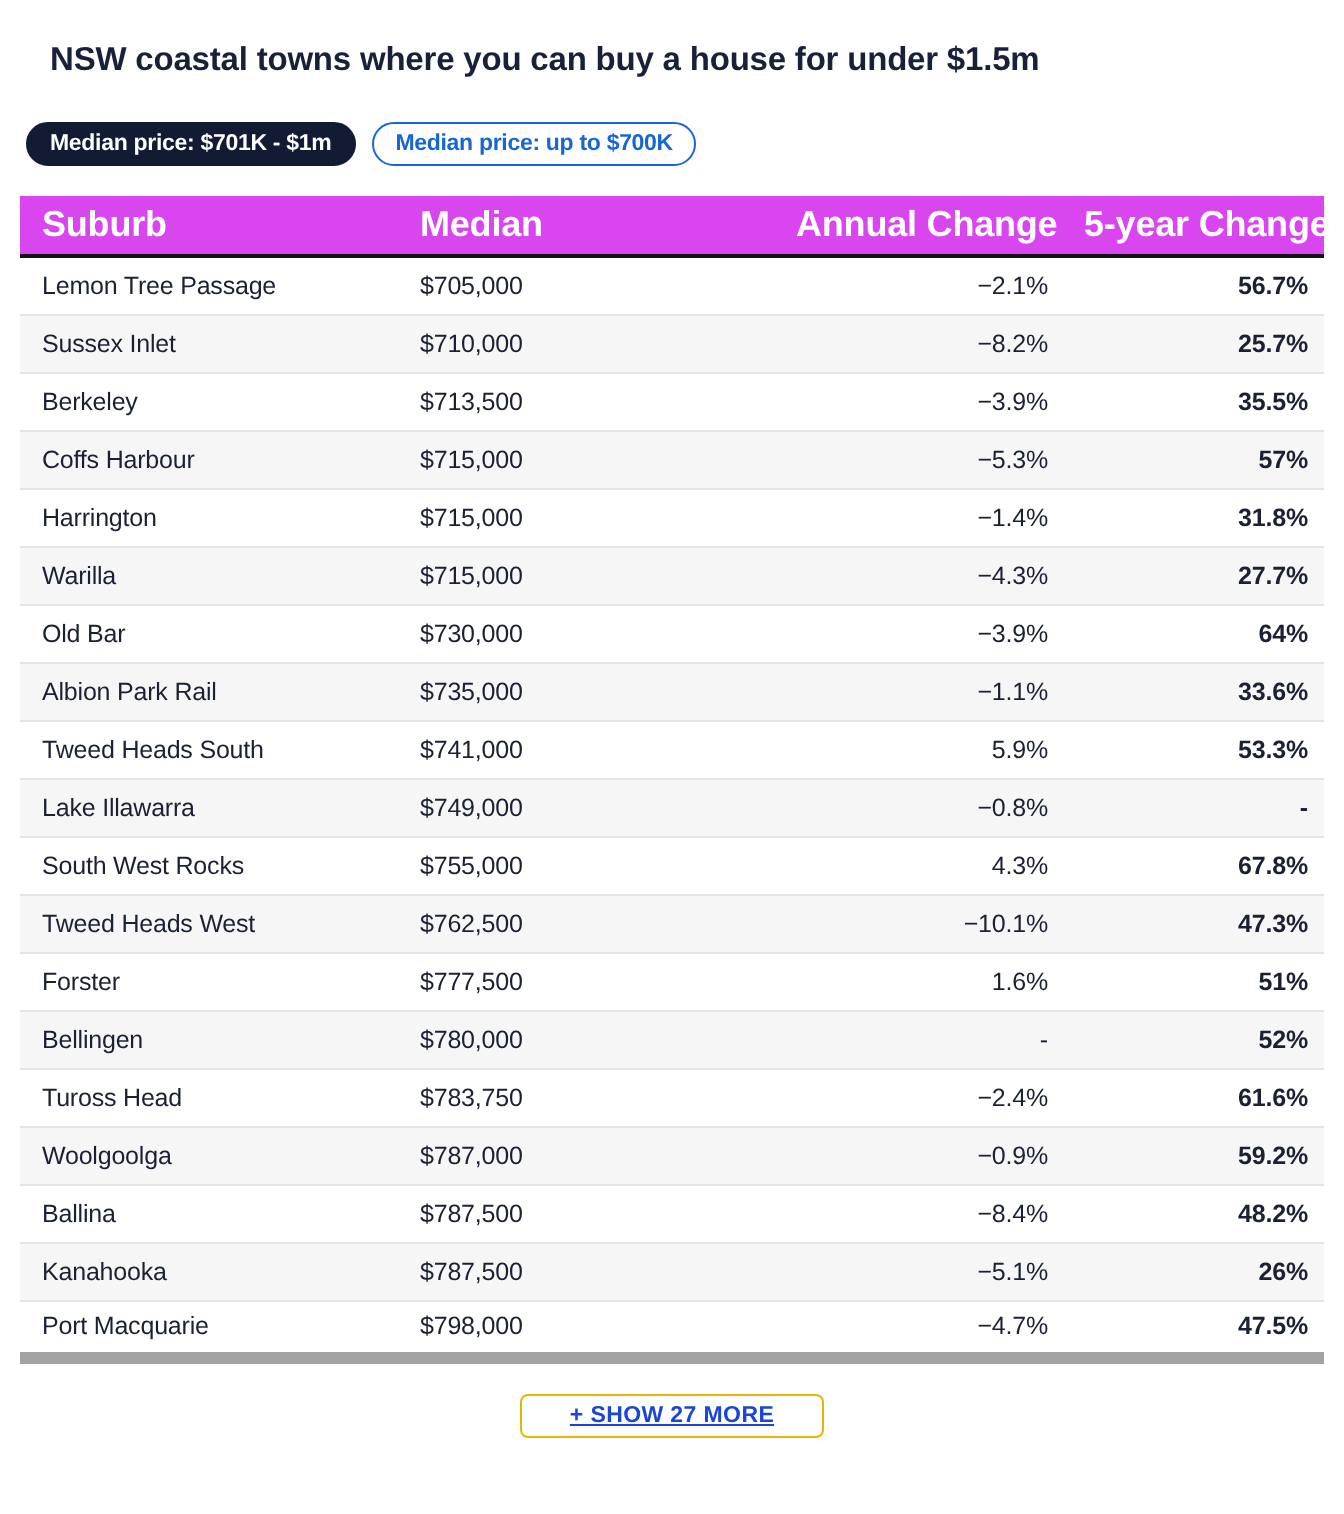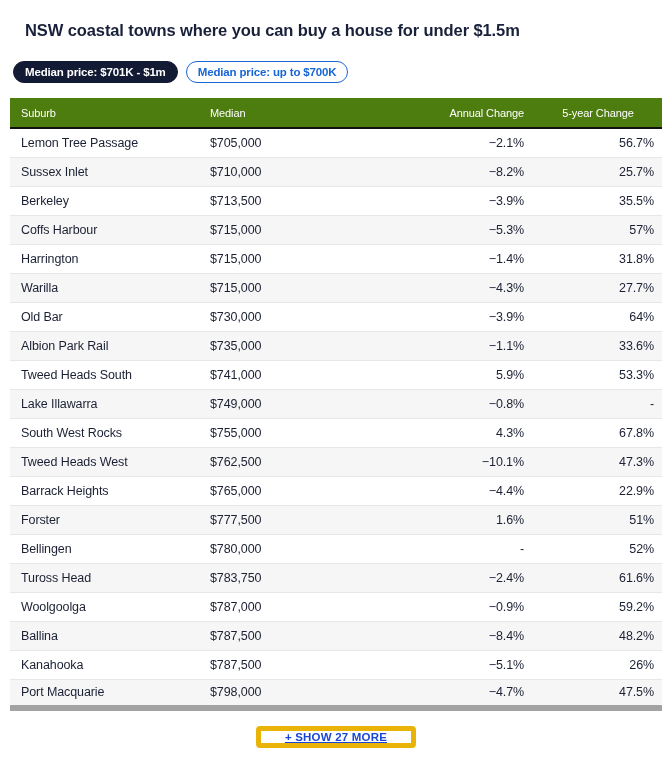--- a/index.html
+++ b/index.html
@@ -72,24 +72,24 @@
     margin: 14px 10px 0 10px;
     width: 652px;
   }
   table.data {
     border-collapse: collapse;
     width: 652px;
     table-layout: fixed;
     font-size: 12.5px;
   }
   table.data thead th {
-    background: #4d7c0f;
+    background: #d946ef;
     color: #ffffff;
-    font-size: 11px;
-    font-weight: 400;
+    font-size: 18px;
+    font-weight: 700;
     letter-spacing: -0.1px;
     height: 30px;
     padding: 0 8px;
     border-bottom: 2px solid #111111;
     box-sizing: border-box;
     white-space: nowrap;
   }
   table.data thead th.c-suburb { text-align: left; width: 190px; padding-left: 11px; }
   table.data thead th.c-median { text-align: left; width: 190px; padding-left: 10px; }
   table.data thead th.c-annual { text-align: right; width: 144px; padding-right: 10px; }
@@ -102,39 +102,39 @@
     color: #1b2033;
     font-size: 12.5px;
     letter-spacing: -0.1px;
     border-bottom: 1px solid #e6e6e6;
     white-space: nowrap;
     vertical-align: middle;
   }
   table.data tbody td.c-suburb { text-align: left; padding-left: 11px; }
   table.data tbody td.c-median { text-align: left; padding-left: 10px; }
   table.data tbody td.c-annual { text-align: right; padding-right: 10px; }
-  table.data tbody td.c-five   { text-align: right; padding-right: 8px; }
+  table.data tbody td.c-five   { text-align: right; padding-right: 8px; font-weight: bold; }
 
   table.data tbody tr:nth-child(even) td { background: #f6f6f6; }
   table.data tbody tr:nth-child(odd) td  { background: #ffffff; }
   table.data tbody tr:last-child td { border-bottom: 6px solid #a3a3a3; }
 
   
   .more-row {
     display: flex;
     justify-content: center;
     padding-top: 15px;
   }
   .show-more {
     display: inline-flex;
     align-items: center;
     justify-content: center;
     height: 22px;
     padding: 0 24px;
-    border: 5px solid #eab308;
+    border: 1px solid #eab308;
     border-radius: 4px;
     background: #ffffff;
     color: #1a46d8;
     font-size: 11.5px;
     font-weight: 700;
     letter-spacing: 0.2px;
     text-decoration: underline;
     cursor: pointer;
     user-select: none;
     white-space: nowrap;
@@ -229,26 +229,20 @@
             <td class="c-annual">4.3%</td>
             <td class="c-five">67.8%</td>
           </tr>
           <tr>
             <td class="c-suburb">Tweed Heads West</td>
             <td class="c-median">$762,500</td>
             <td class="c-annual">−10.1%</td>
             <td class="c-five">47.3%</td>
           </tr>
           <tr>
-            <td class="c-suburb">Barrack Heights</td>
-            <td class="c-median">$765,000</td>
-            <td class="c-annual">−4.4%</td>
-            <td class="c-five">22.9%</td>
-          </tr>
-          <tr>
             <td class="c-suburb">Forster</td>
             <td class="c-median">$777,500</td>
             <td class="c-annual">1.6%</td>
             <td class="c-five">51%</td>
           </tr>
           <tr>
             <td class="c-suburb">Bellingen</td>
             <td class="c-median">$780,000</td>
             <td class="c-annual">-</td>
             <td class="c-five">52%</td>

